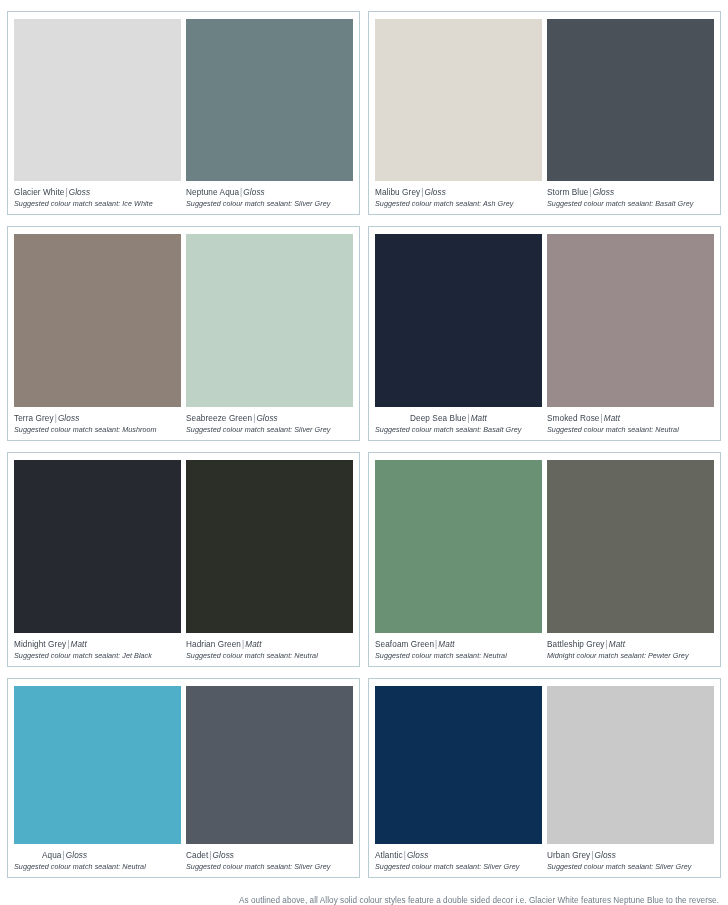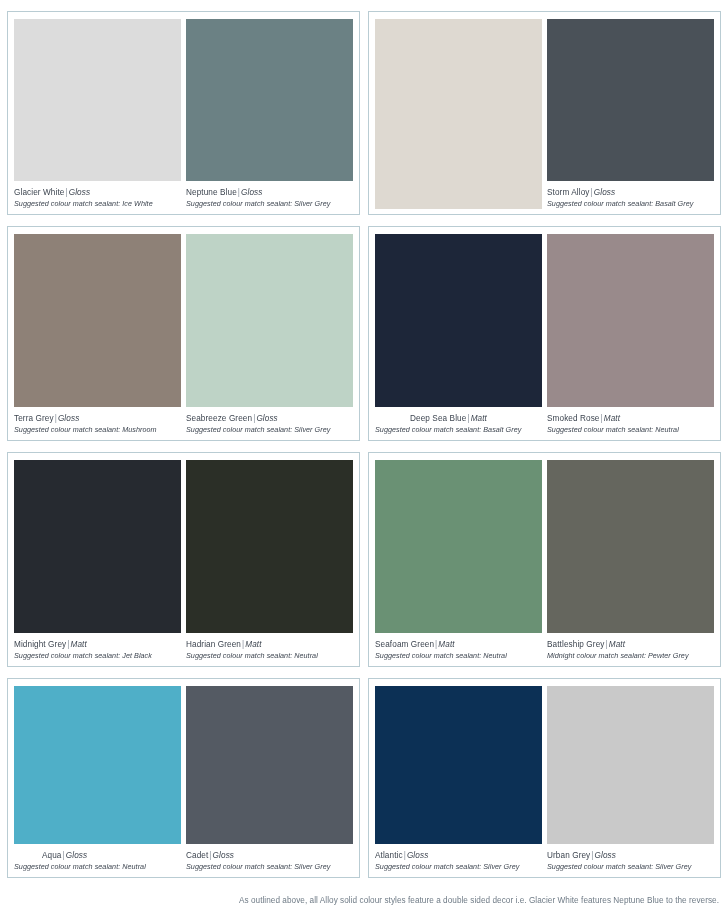--- a/index.html
+++ b/index.html
@@ -114,36 +114,40 @@
         <div class="swatch-cell">
           <div class="swatch" style="background-color: rgb(220, 220, 220);"></div>
           <div class="caption">
             <div class="caption-title" style="color: rgb(61, 69, 80);"><span>Glacier White</span><span class="sep">|</span><span class="finish">Gloss</span></div>
             <div class="caption-sub" style="color: rgb(61, 69, 80);">Suggested colour match sealant: Ice White</div>
           </div>
         </div>
         <div class="swatch-cell">
           <div class="swatch" style="background-color: rgb(107, 129, 132);"></div>
           <div class="caption">
-            <div class="caption-title" style="color: rgb(61, 69, 80);"><span>Neptune Blue</span><span class="sep">|</span><span class="finish">Gloss</span></div>
+            <div class="caption-title" style="color: rgb(61, 69, 80);"><span>Neptune Aqua</span><span class="sep">|</span><span class="finish">Gloss</span></div>
             <div class="caption-sub" style="color: rgb(61, 69, 80);">Suggested colour match sealant: Silver Grey</div>
           </div>
         </div>
       </div>
     </div>
 
     <div class="panel" style="border-color: rgb(185, 204, 211);">
       <div class="panel-inner">
         <div class="swatch-cell">
           <div class="swatch" style="background-color: rgb(222, 217, 209);"></div>
+          <div class="caption">
+            <div class="caption-title" style="color: rgb(61, 69, 80);"><span>Malibu Grey</span><span class="sep">|</span><span class="finish">Gloss</span></div>
+            <div class="caption-sub" style="color: rgb(61, 69, 80);">Suggested colour match sealant: Ash Grey</div>
+          </div>
         </div>
         <div class="swatch-cell">
           <div class="swatch" style="background-color: rgb(74, 81, 88);"></div>
           <div class="caption">
-            <div class="caption-title" style="color: rgb(61, 69, 80);"><span>Storm Alloy</span><span class="sep">|</span><span class="finish">Gloss</span></div>
+            <div class="caption-title" style="color: rgb(61, 69, 80);"><span>Storm Blue</span><span class="sep">|</span><span class="finish">Gloss</span></div>
             <div class="caption-sub" style="color: rgb(61, 69, 80);">Suggested colour match sealant: Basalt Grey</div>
           </div>
         </div>
       </div>
     </div>
 
     <div class="panel" style="border-color: rgb(185, 204, 211); justify-content: flex-end;">
       <div class="panel-inner">
         <div class="swatch-cell">
           <div class="swatch" style="background-color: rgb(142, 129, 119);"></div>

